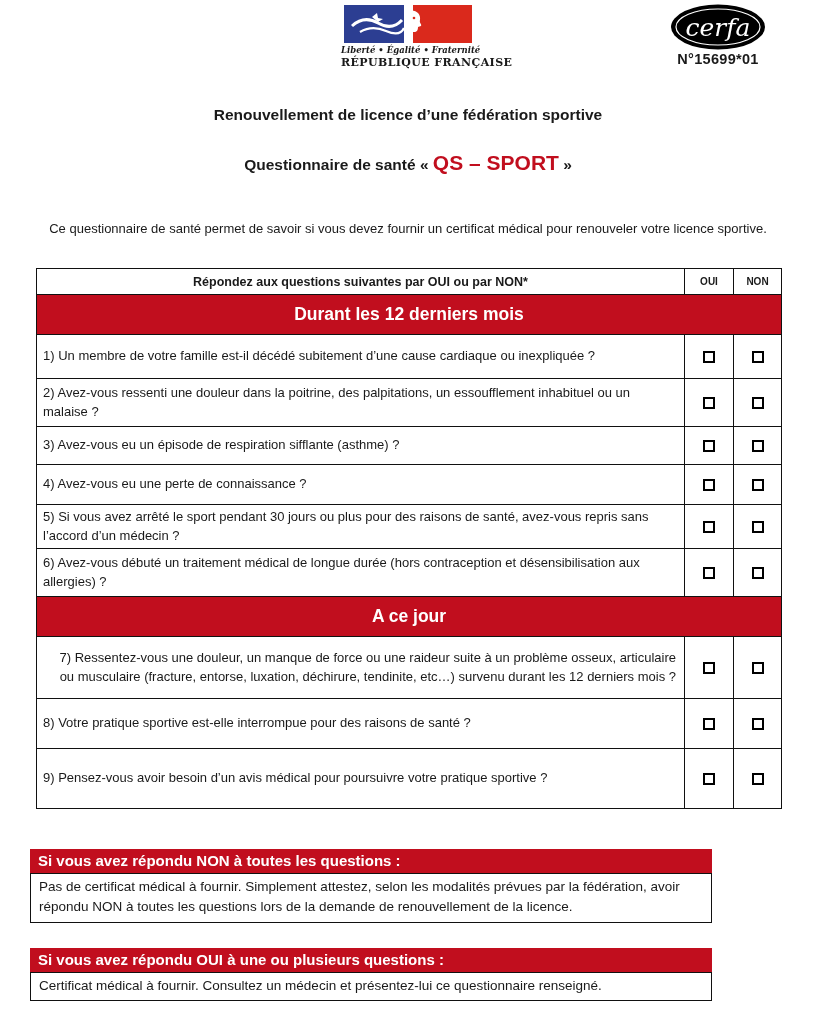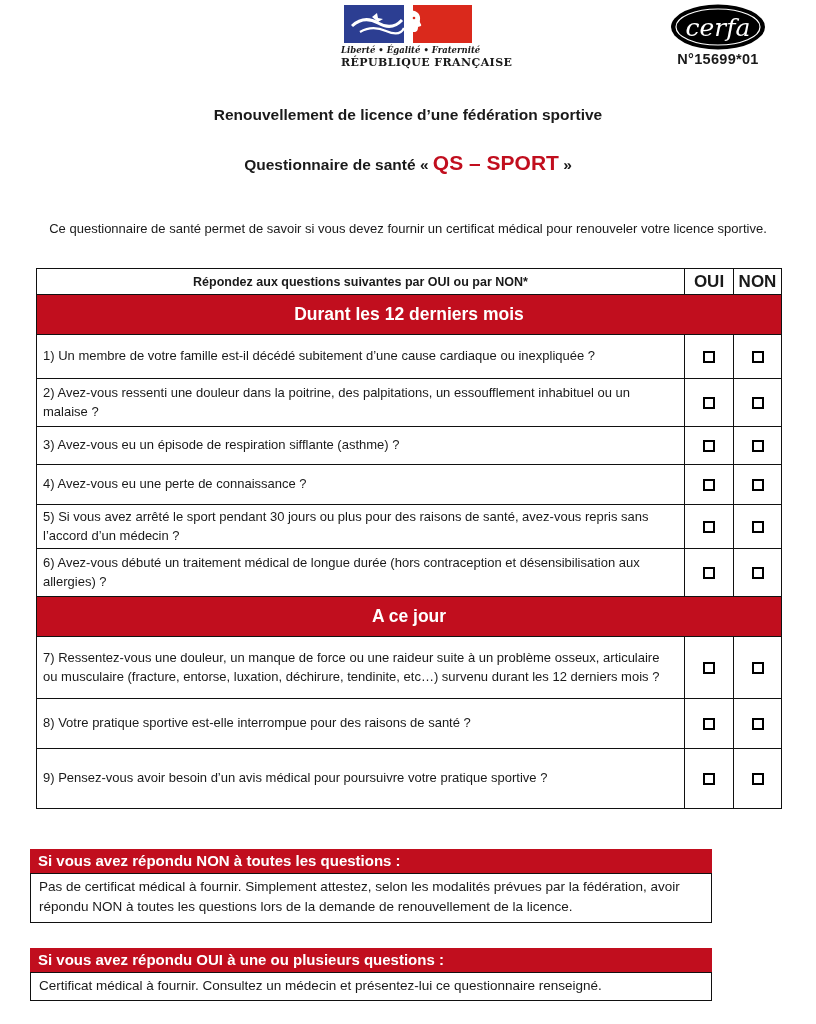--- a/index.html
+++ b/index.html
@@ -59,40 +59,40 @@
     margin:32px 0 0 36px;
     width:745px;
     table-layout:fixed;
   }
   table.qs td{border:1.5px solid #111;}
   col.c-q{width:648px;}
   col.c-oui{width:49px;}
   col.c-non{width:48px;}
   tr.hdr{height:26px;}
   .th-q{text-align:center;font-weight:bold;font-size:12.5px;}
-  .th-c{text-align:center;font-weight:bold;font-size:17px;}
+  .th-c{text-align:center;font-weight:bold;font-size:10px;}
   tr.band-row td{
     background:var(--red);color:#fff;
     text-align:center;font-weight:bold;font-size:17.5px;
     padding:9px 0;
   }
   tr.band1{height:24px;}
   tr.band2{height:29px;}
   td.qc{
     font-size:13px;line-height:1.45;
     padding:2px 8px 2px 6px;vertical-align:middle;
   }
   td.cc{text-align:center;vertical-align:middle;}
   .cb{
     display:inline-block;width:12px;height:12px;
     border:2.5px solid #000;background:#fff;vertical-align:middle;
   }
   tr.r1{height:44px;} tr.r2{height:48px;} tr.r3{height:38px;}
   tr.r4{height:40px;} tr.r5{height:44px;} tr.r6{height:48px;}
-  tr.r7{height:62px;} tr.r8{height:50px;} tr.r9{height:60px;}
+  tr.r7{height:62px;text-align:right;} tr.r8{height:50px;} tr.r9{height:60px;}
   tr.nb-row{height:26px;}
   td.nb{
     text-align:center;color:var(--red);
     font-weight:bold;font-style:italic;font-size:13px;
   }
 
   
   .outcome{margin-left:30px;width:682px;}
   .outcome.first{margin-top:40px;}
   .outcome.second{margin-top:25px;}

